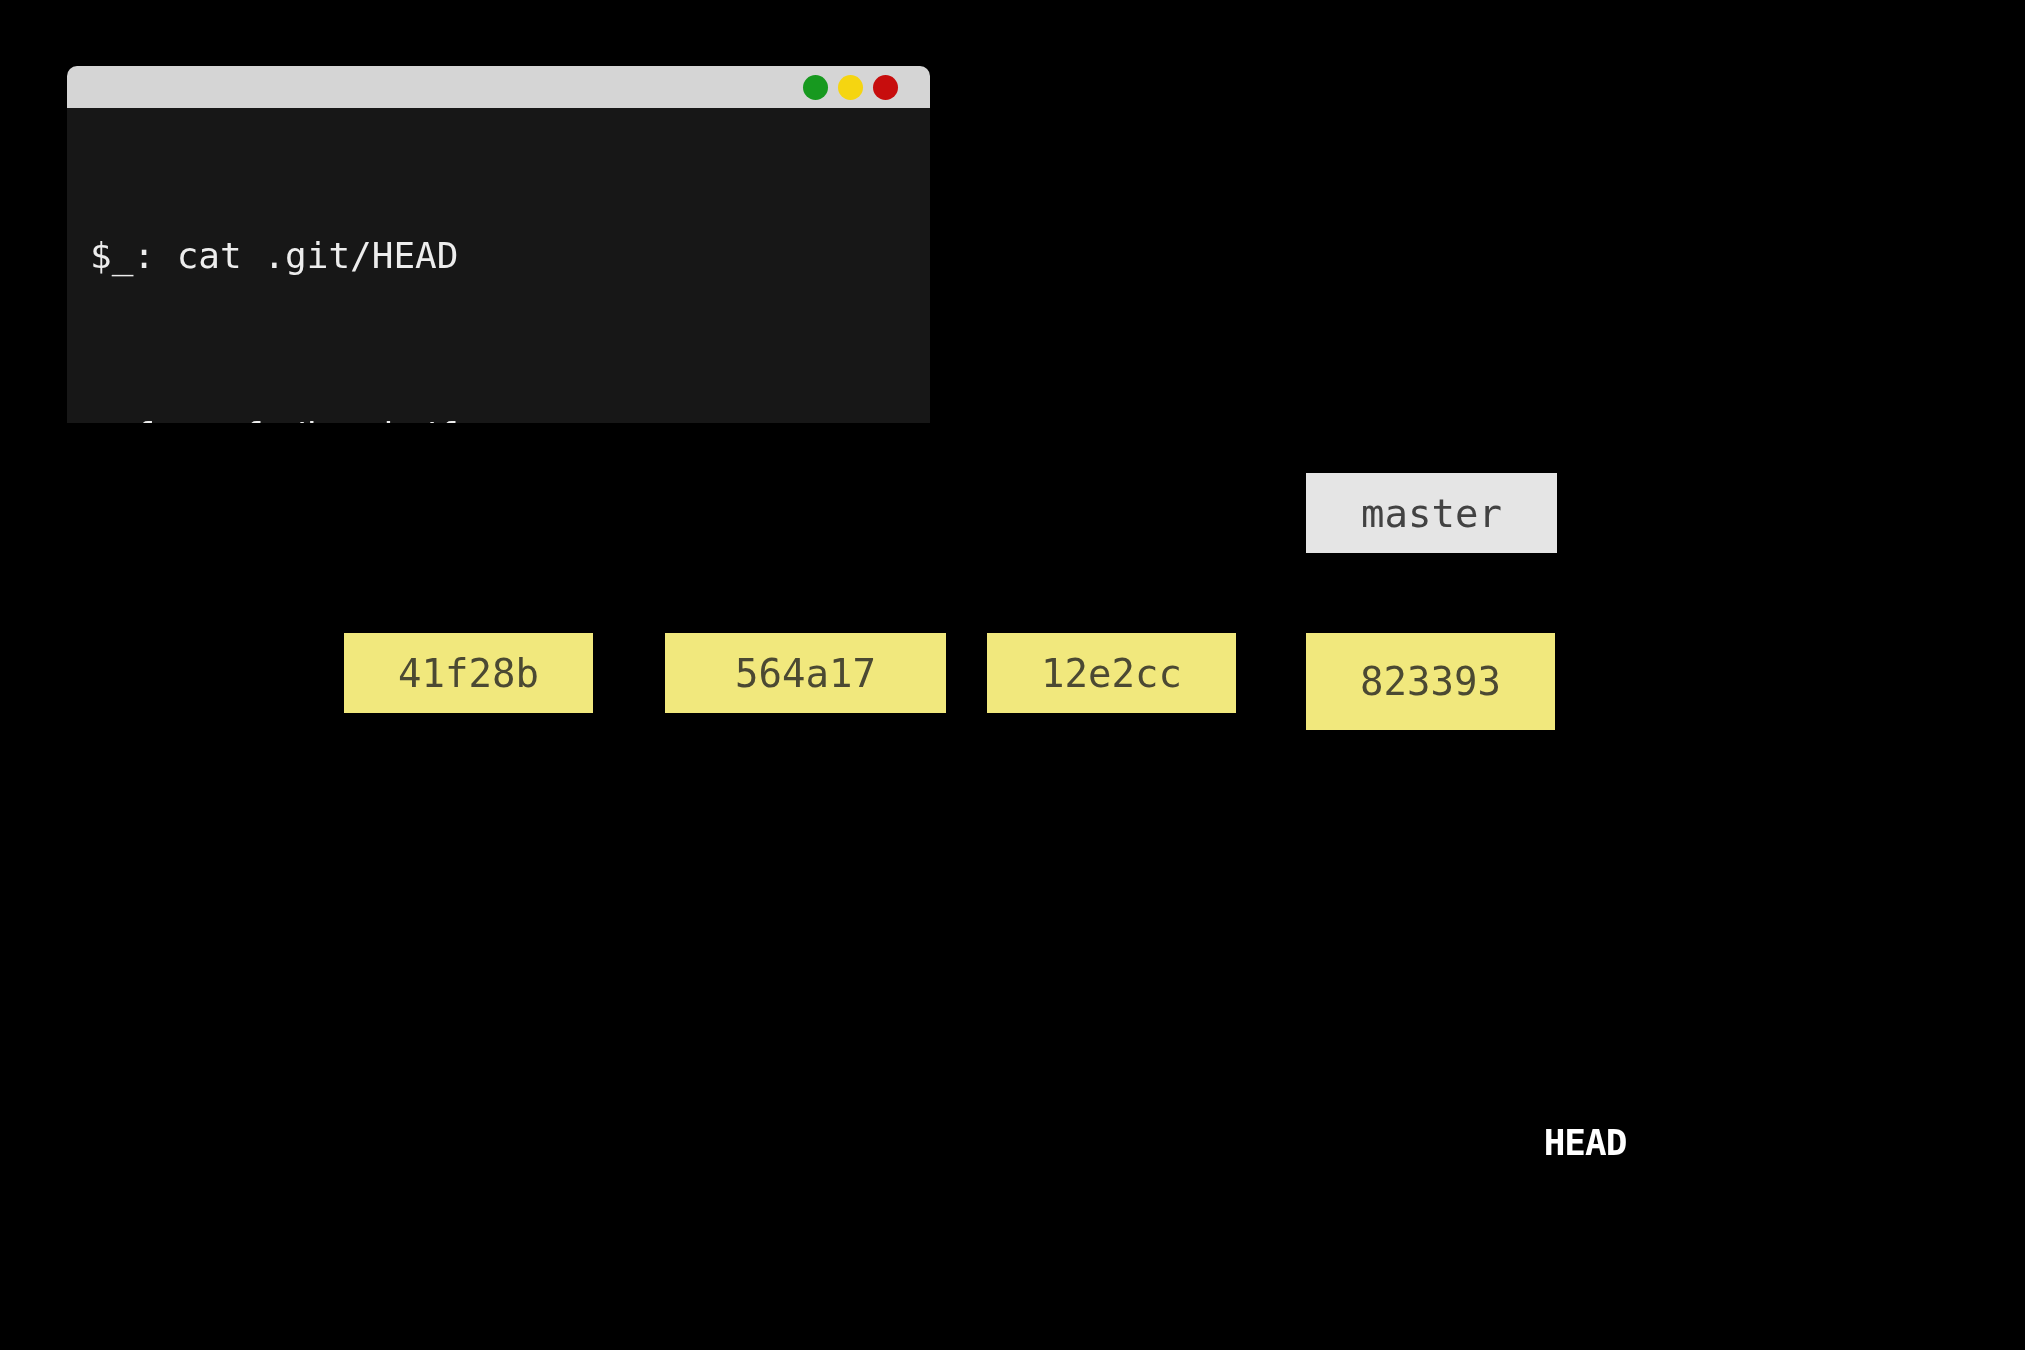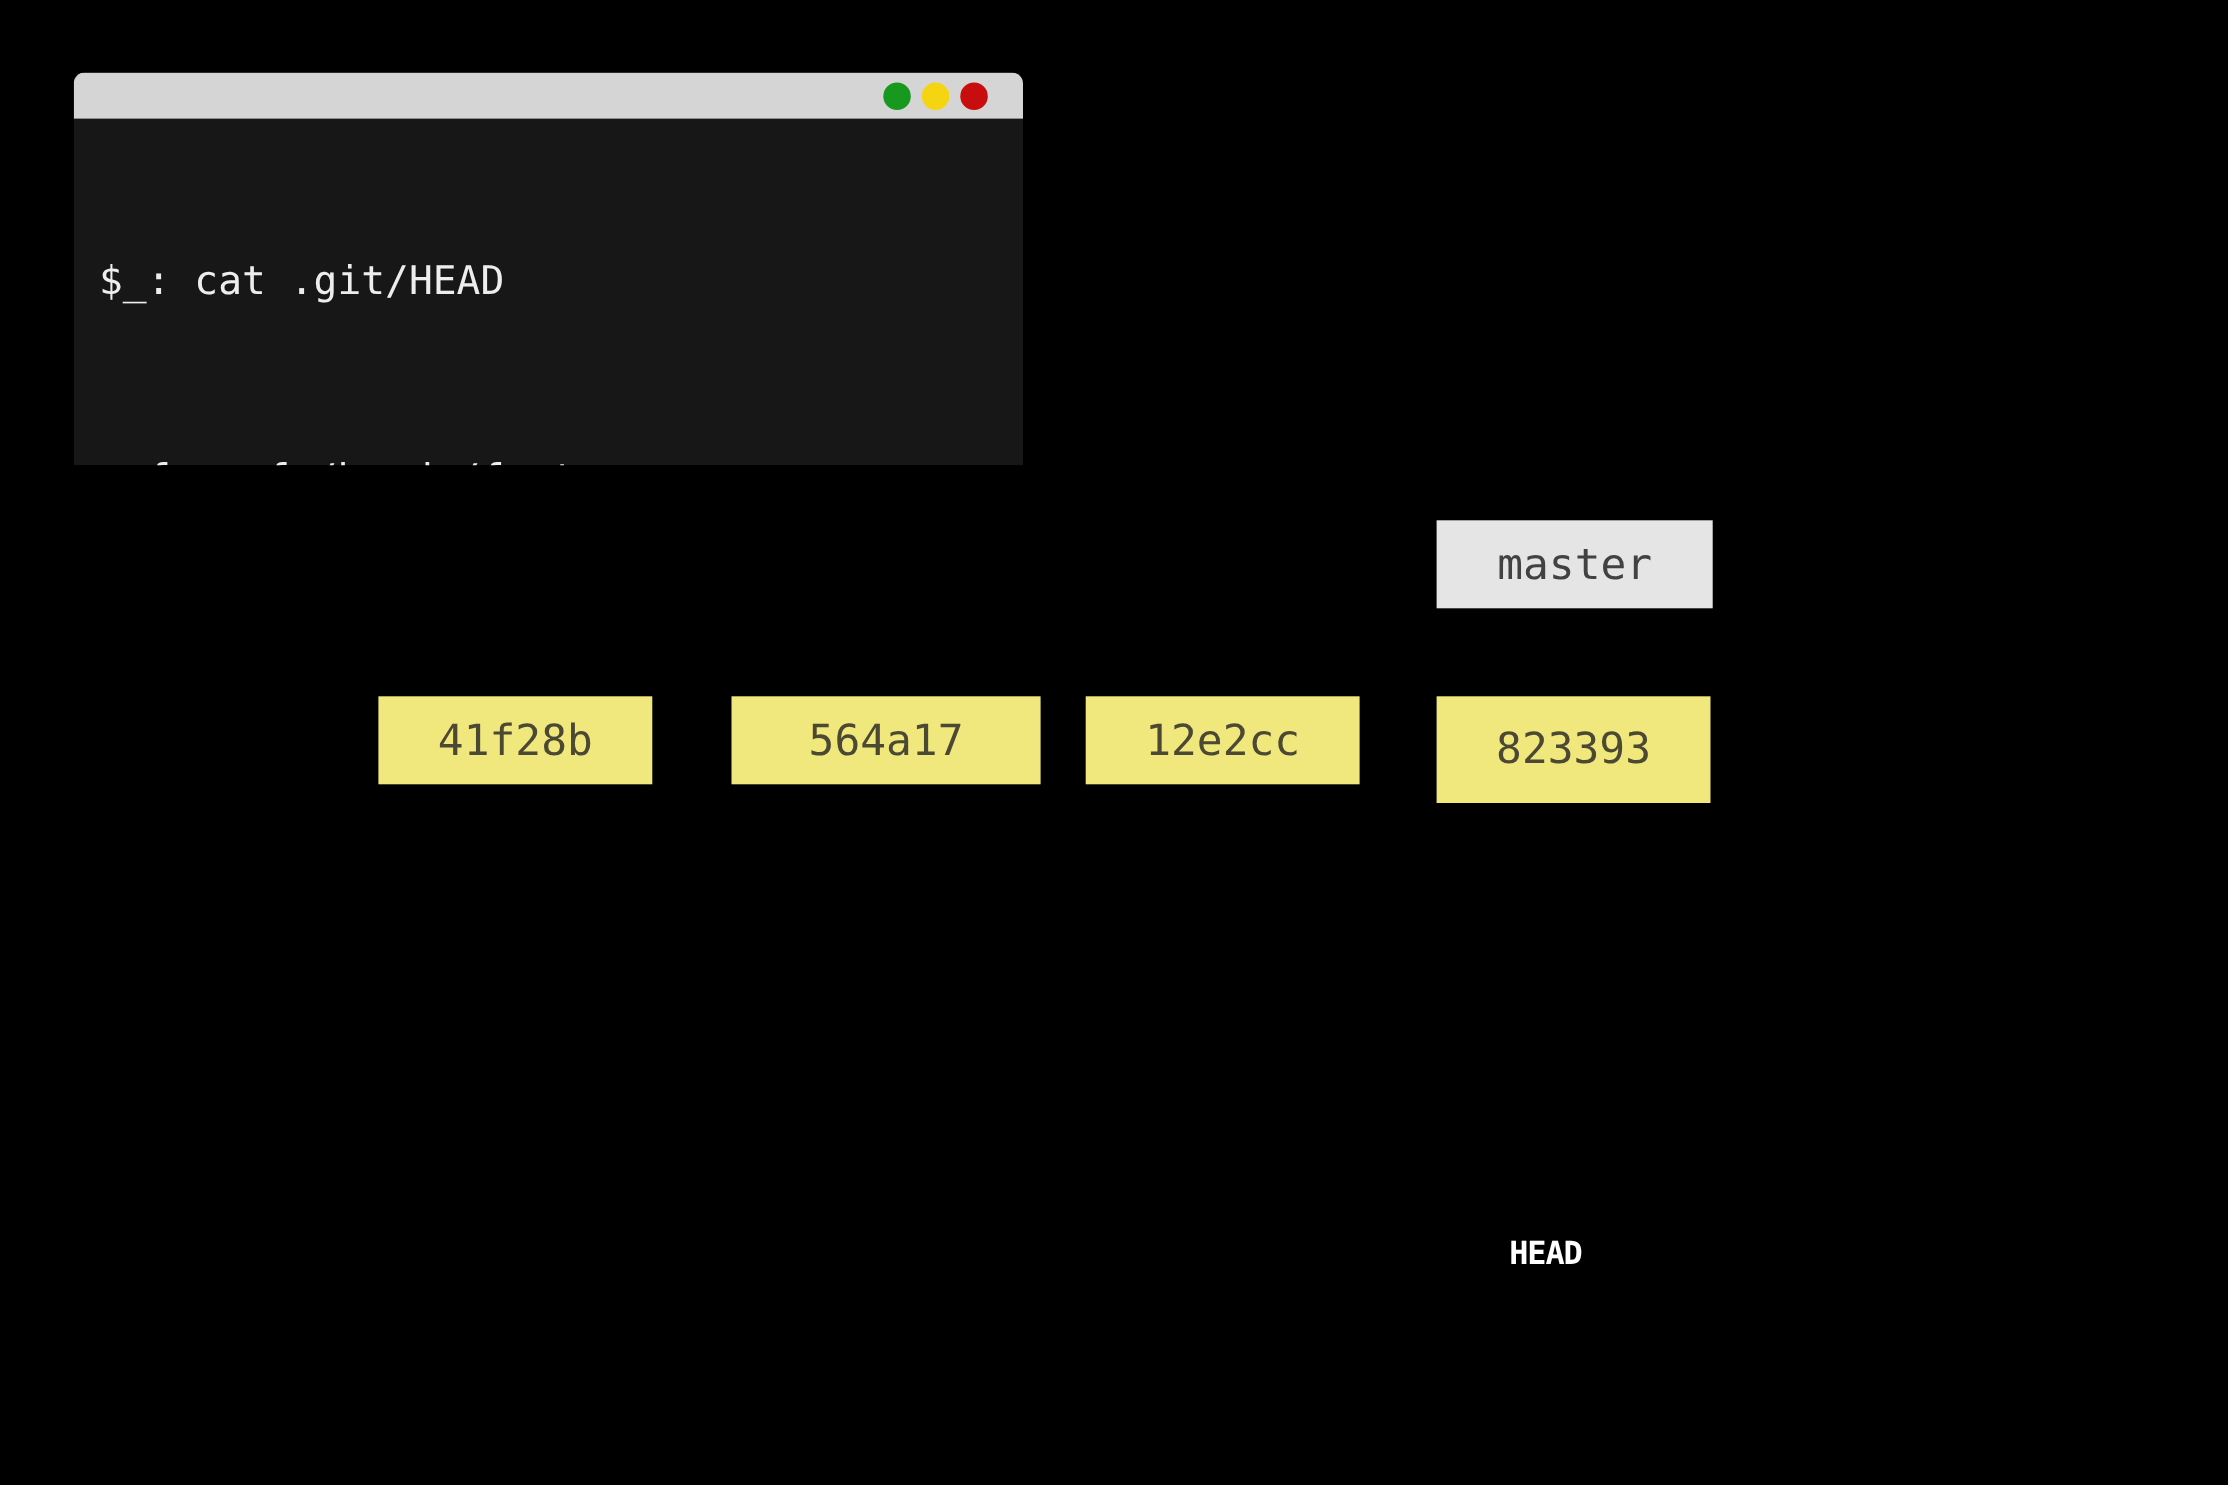--- a/index.html
+++ b/index.html
@@ -79,25 +79,26 @@
   .commit-41f28b { left: 344px;  top: 633px; width: 249px; height: 80px; }
   .commit-564a17 { left: 665px;  top: 633px; width: 281px; height: 80px; }
   .commit-12e2cc { left: 987px;  top: 633px; width: 249px; height: 80px; }
   .commit-823393 { left: 1306px; top: 633px; width: 249px; height: 97px; }
   .ref-master    { left: 1306px; top: 473px; width: 251px; height: 80px; }
   .commit-7c47ac { left: 1433px; top: 793px; width: 250px; height: 81px; }
   .ref-feature   { left: 1433px; top: 953px; width: 250px; height: 81px; }
 
   .head-label {
     position: absolute;
-    left: 1372px;
+    left: 1460px;
     top: 1122px;
     width: 250px;
+    text-align: center;
     color: #ffffff;
-    font-size: 29px;
+    font-size: 36px;
     font-weight: bold;
     letter-spacing: -1px;
   }
 </style>
 </head>
 <body>
 
 <div class="canvas">
 
   <div class="terminal-window">

